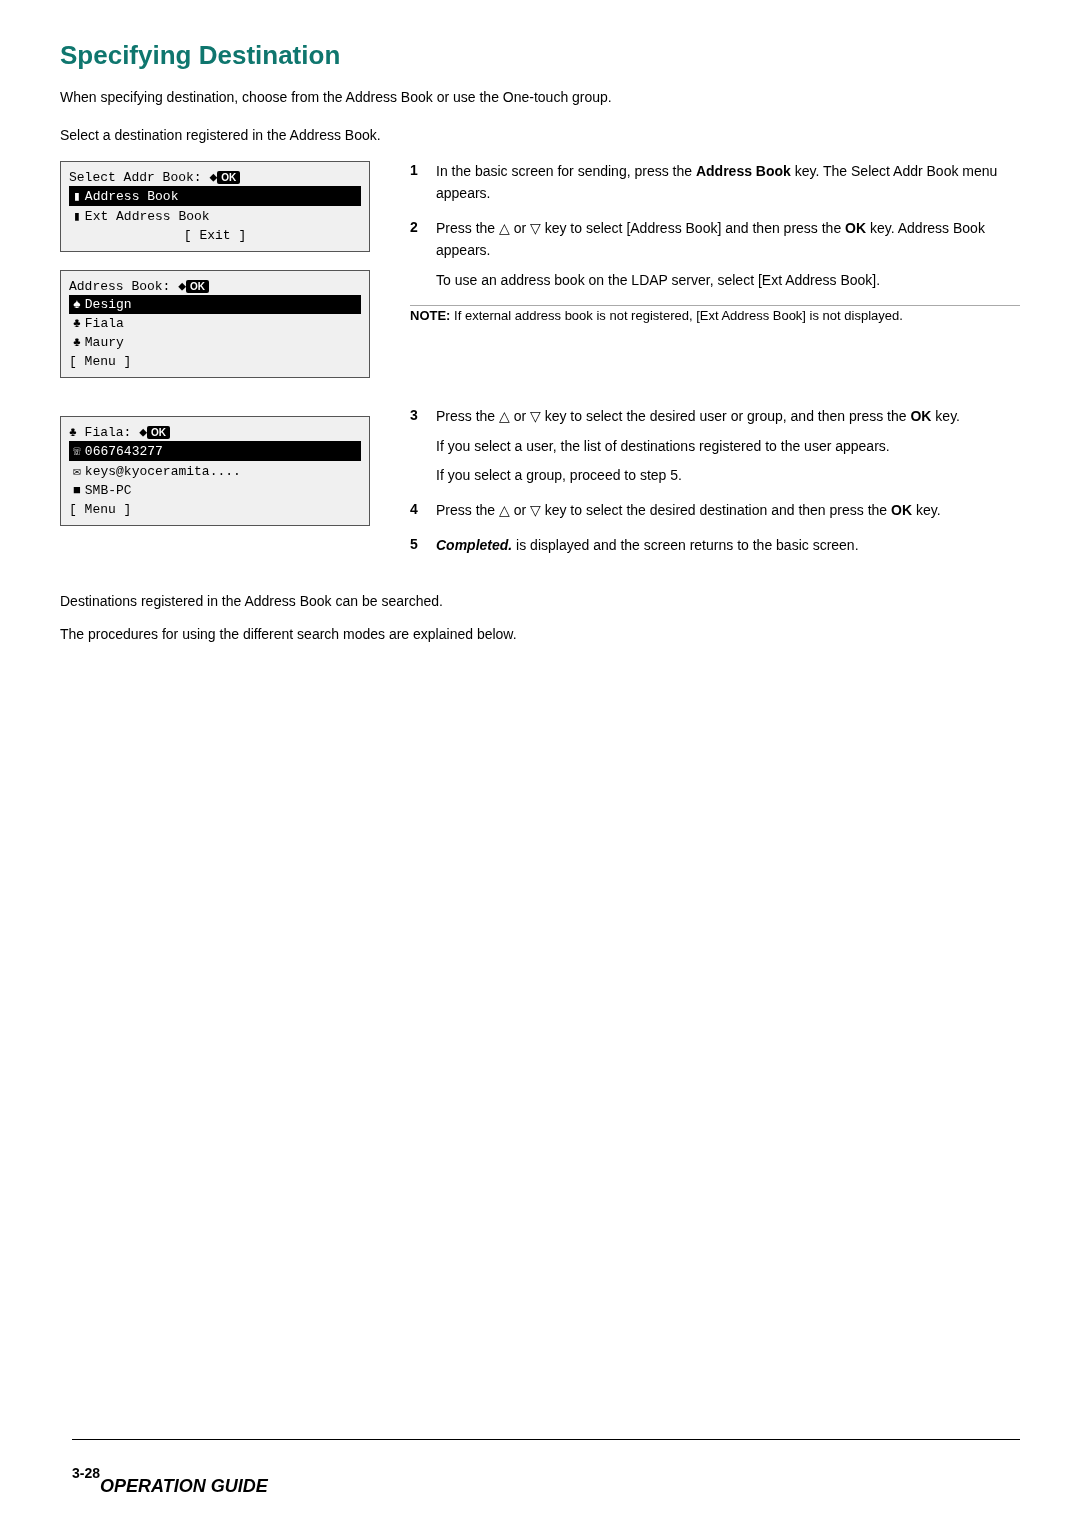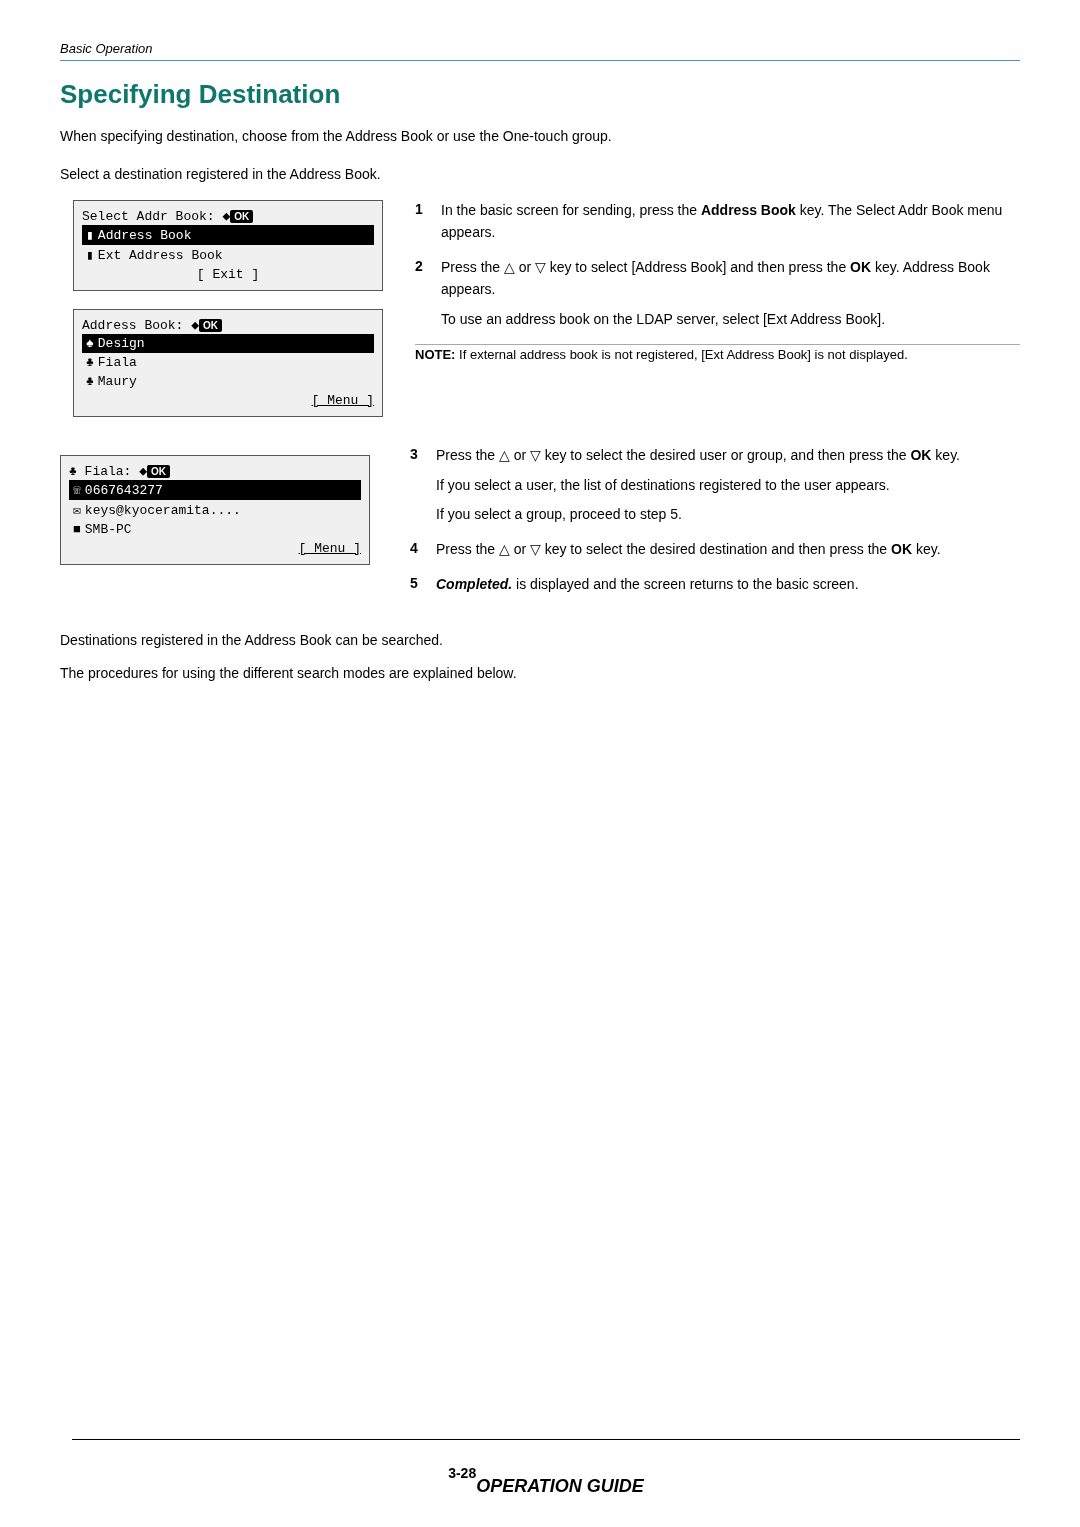--- a/index.html
+++ b/index.html
@@ -105,21 +105,21 @@
       margin-bottom: 12px;
       line-height: 1.5;
     }
     .footer-bar {
       position: absolute;
       bottom: 30px;
       left: 72px;
       right: 60px;
       border-top: 1px solid #000;
       display: flex;
-      justify-content: center;
+      justify-content: flex-start;
       align-items: center;
       padding-top: 8px;
     }
     .footer-left {
       font-size: 14px;
       font-weight: bold;
     }
     .footer-right {
       font-size: 18px;
       font-weight: bold;
@@ -140,42 +140,38 @@
     .step-content-col {
       flex: 1;
       font-size: 14px;
       line-height: 1.55;
     }
     .lcd-exit-row {
       text-align: center;
       padding: 2px 0;
     }
     .lcd-menu-row {
-      text-align: right;
+      text-align: left;
       padding: 2px 0;
-      text-decoration: underline;
     }
   </style>
 </head>
 <body>
 
 <div class="page-container">
 
-  <div class="header-line">
-    <span class="header-italic">Basic Operation</span>
-  </div>
 
   <div class="page-title">Specifying Destination</div>
 
   <div class="intro-text">When specifying destination, choose from the Address Book or use the One-touch group.</div>
 
 
   <div class="sub-intro">Select a destination registered in the Address Book.</div>
 
-  <div style="display:flex; gap:22px; margin-bottom:10px;margin-left:13px;">
+  <div style="display:flex; gap:30px; margin-bottom:10px;">
 
     <div style="width:320px; flex-shrink:0;">
 
       <div class="lcd-box">
         <div class="lcd-row">
           <span style="font-family:'Courier New',monospace;font-size:13px;">Select Addr Book: ◆<span class="ok-badge">OK</span></span>
         </div>
         <div class="lcd-row lcd-row-selected">
           <span>▮</span>
           <span style="flex:1; margin-left:4px;">Address Book</span>

